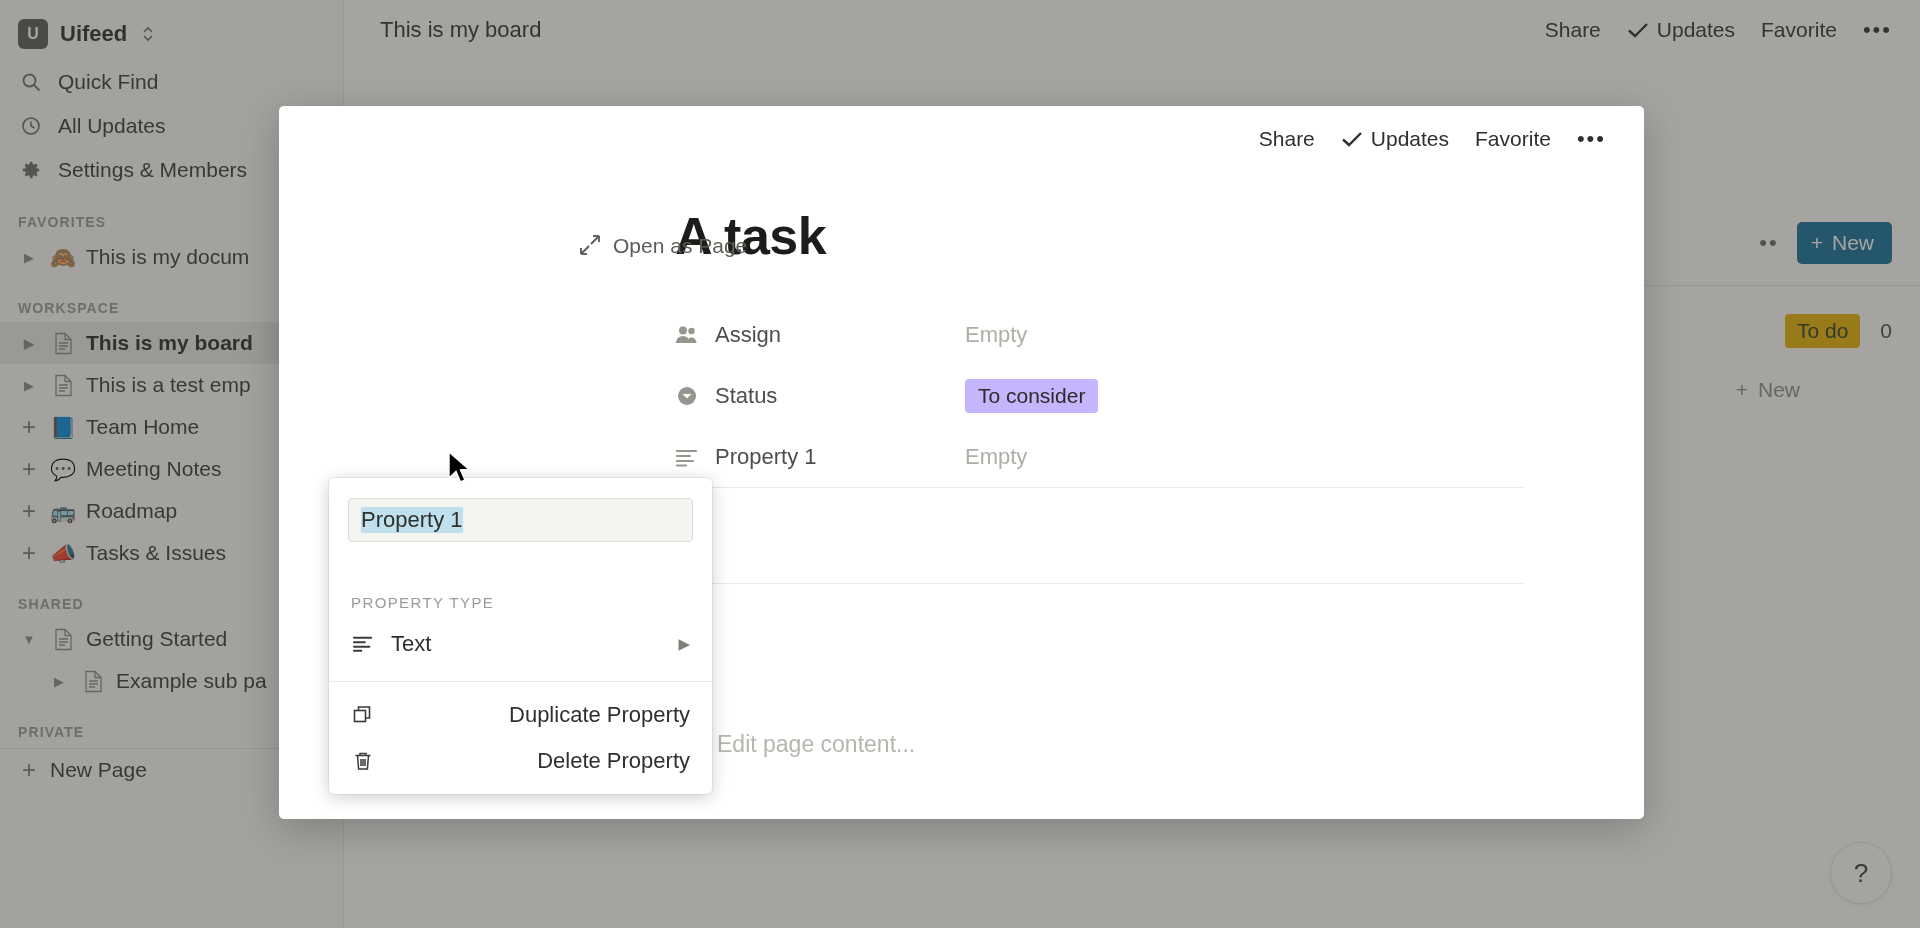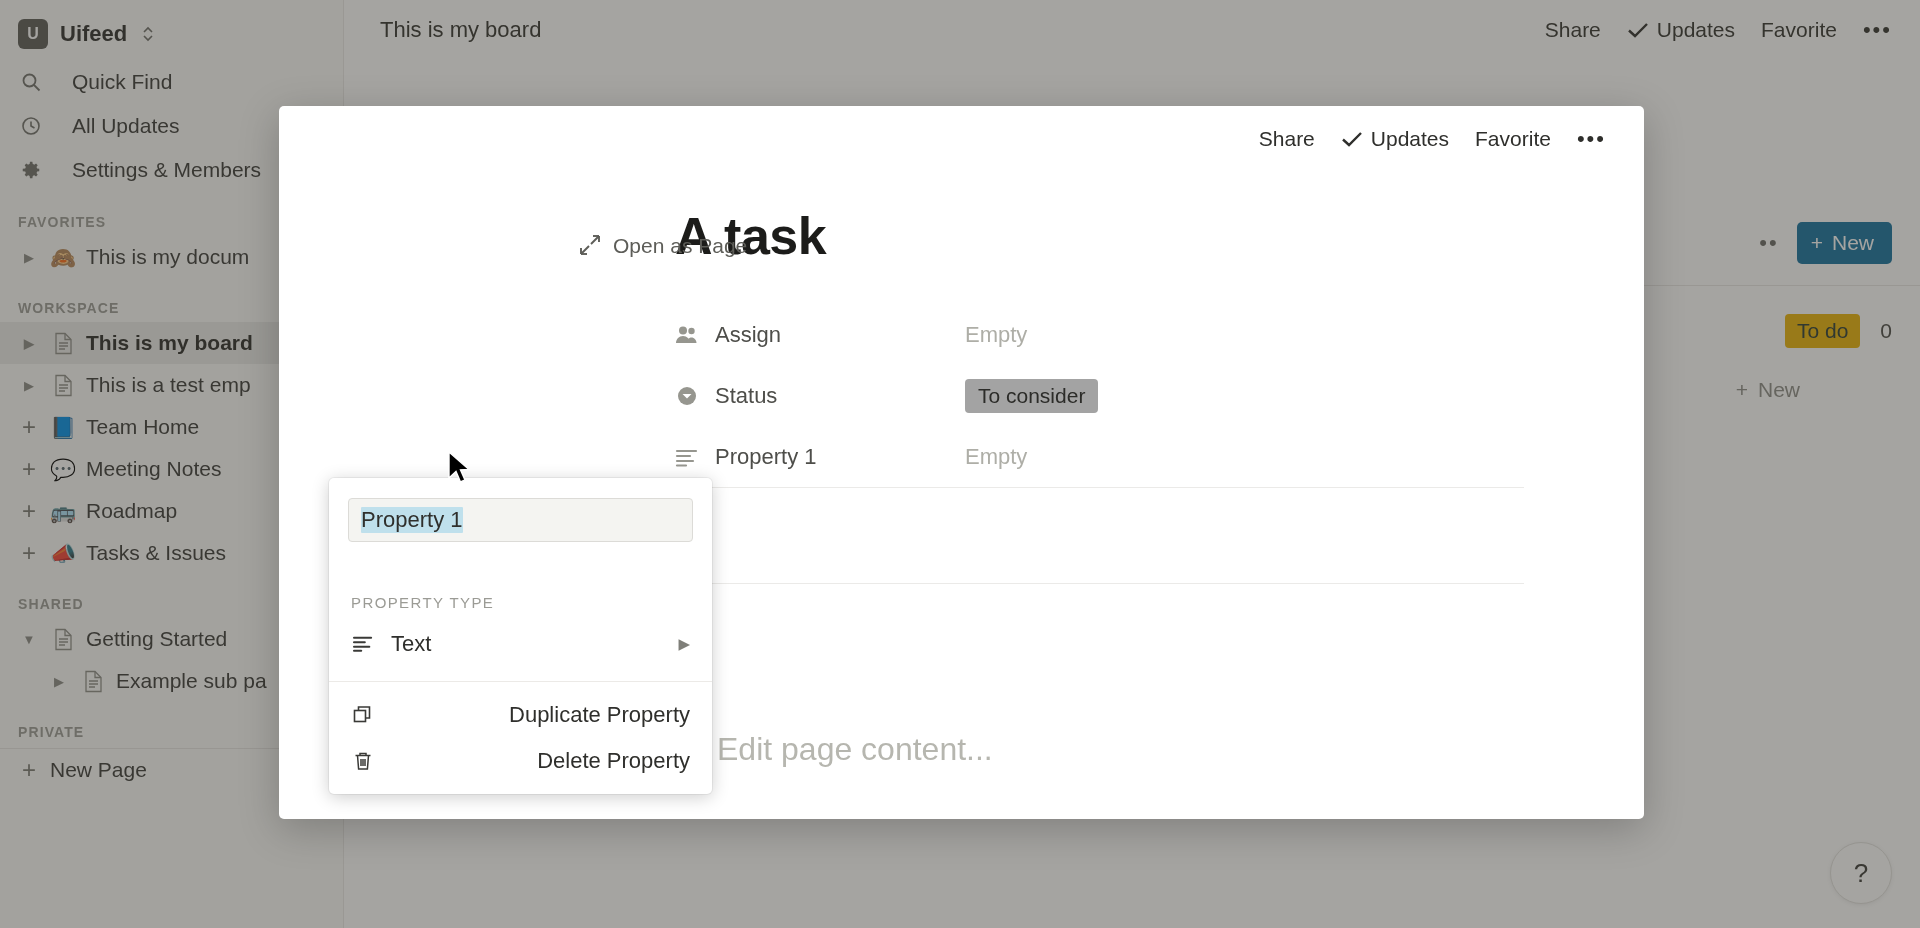--- a/index.html
+++ b/index.html
@@ -33,21 +33,21 @@
     background: #5c5c57; color: #ffffff;
     display: flex; align-items: center; justify-content: center;
     font-size: 16px; font-weight: 600; flex: none;
   }
   .ws-name { font-size: 22px; font-weight: 600; color: #2f2f2c; }
   .ws-chevrons {
     font-size: 15px; color: #6d6d68; line-height: 1;
     display: flex; flex-direction: column; gap: 1px; margin-left: 2px;
   }
   .nav-row {
-    display: flex; align-items: center; gap: 28px;
+    display: flex; align-items: center; gap: 14px;
     height: 44px; padding: 0 18px;
     color: #3b3b38; font-size: 21px;
     white-space: nowrap;
   }
   .nav-row .ic { width: 26px; flex: none; display: flex; align-items: center; justify-content: center; color: #6f6f6a; }
   .sec-label {
     font-size: 14px; letter-spacing: 1.1px; font-weight: 600;
     color: #9b9b95; padding: 22px 18px 6px 18px; text-transform: uppercase;
   }
   .tree-row {
@@ -135,28 +135,28 @@
   }
   .props { padding: 38px 18px 0 396px; }
   .prop-row {
     display: flex; align-items: center; height: 61px;
     font-size: 22px;
   }
   .prop-icon { width: 40px; flex: none; display: flex; align-items: center; color: #96968f; }
   .prop-label { width: 250px; color: #4e4e4a; }
   .prop-value { color: #aeaea7; text-align: right; }
   .chip-consider {
-    background: #a3a3a3; color: #2c2c29; border-radius: 4px;
+    background: #c4b5fd; color: #2c2c29; border-radius: 4px;
     padding: 5px 13px; font-size: 21px;
   }
   .content-rules { padding-left: 396px; padding-right: 120px; }
   .content-rule { border-top: 1px solid #ebeae8; height: 96px; }
   .edit-hint {
     display: flex; align-items: center; gap: 16px;
-    font-size: 32px; color: #b6b6af;
+    font-size: 23px; color: #b6b6af;
     padding: 52px 0 0 396px;
   }
 
   
   .menu {
     position: absolute; left: 329px; top: 478px;
     width: 383px;
     background: #ffffff; border-radius: 5px;
     box-shadow: 0 3px 18px rgba(0,0,0,.2), 0 0 0 1px rgba(0,0,0,.05);
     padding: 14px 0 10px 0;

